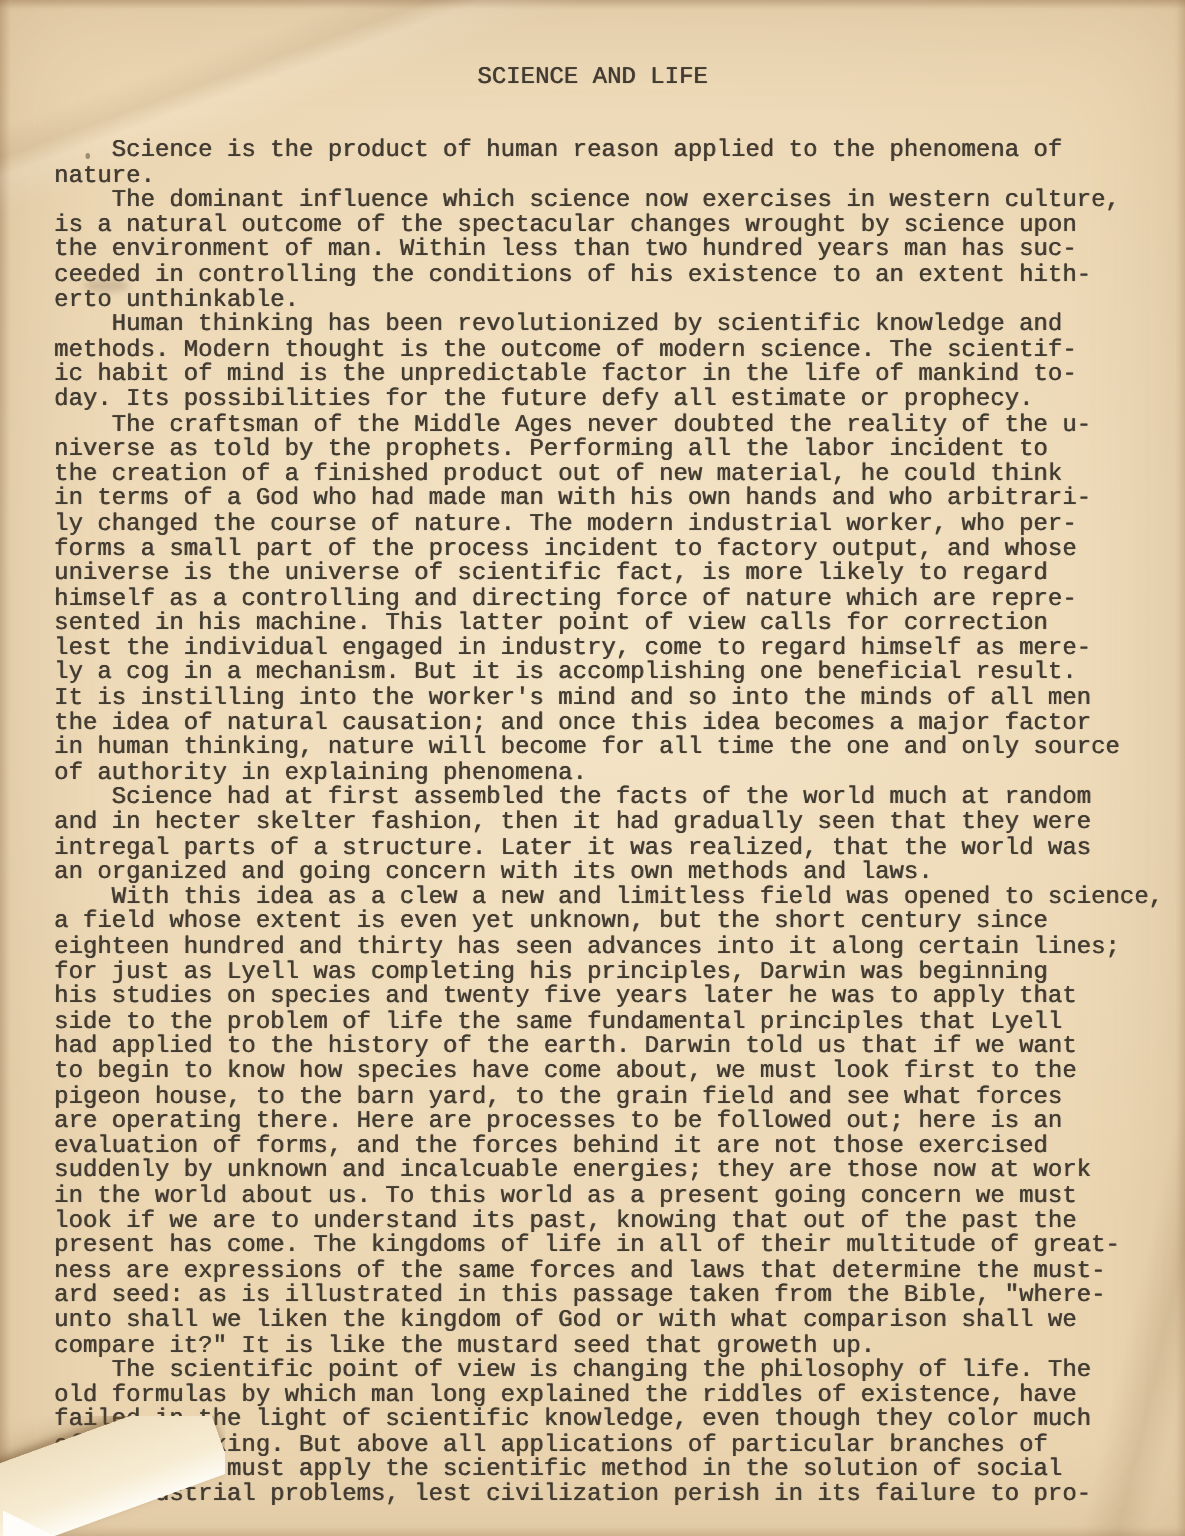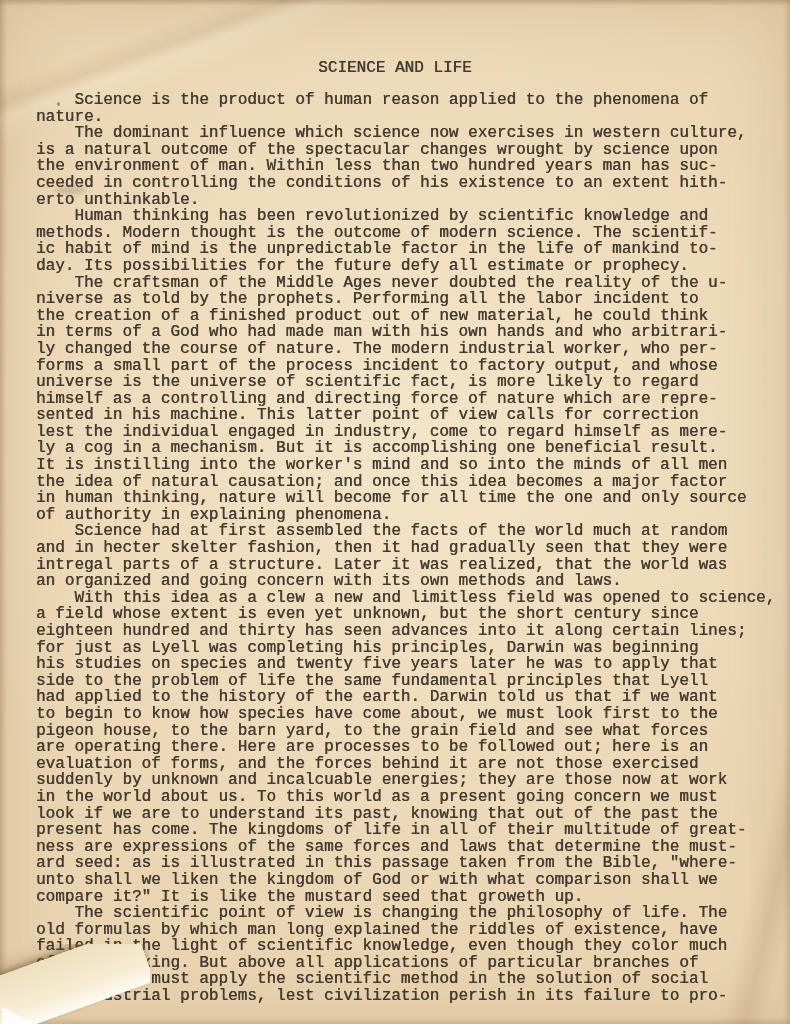--- a/index.html
+++ b/index.html
@@ -26,21 +26,21 @@
       linear-gradient(to right,  rgba(118,84,48,0.22) 0px, rgba(118,84,48,0) 7px),
       linear-gradient(to bottom, rgba(118,84,48,0.25) 0px, rgba(118,84,48,0) 6px),
       linear-gradient(to left,   rgba(118,84,48,0.14) 0px, rgba(118,84,48,0) 6px),
       linear-gradient(to top,    rgba(118,84,48,0.12) 0px, rgba(118,84,48,0) 6px);
     box-shadow: inset 0 0 75px rgba(132,96,54,0.20), inset 0 0 8px rgba(132,96,54,0.18);
     font-family: "Liberation Mono", "DejaVu Sans Mono", monospace;
   }
 
   .doc-title {
     position: absolute;
-    top: 59px;
+    top: 42px;
     left: 0;
     width: 100%;
     margin: 0;
     text-align: center;
     font-family: "Liberation Mono", "DejaVu Sans Mono", monospace;
     font-size: 16px;
     font-weight: normal;
     letter-spacing: 0;
     color: #423b31;
     text-shadow: 0.4px 0 0 rgba(66,59,49,0.75), 0 0 0.6px rgba(66,59,49,0.55);

